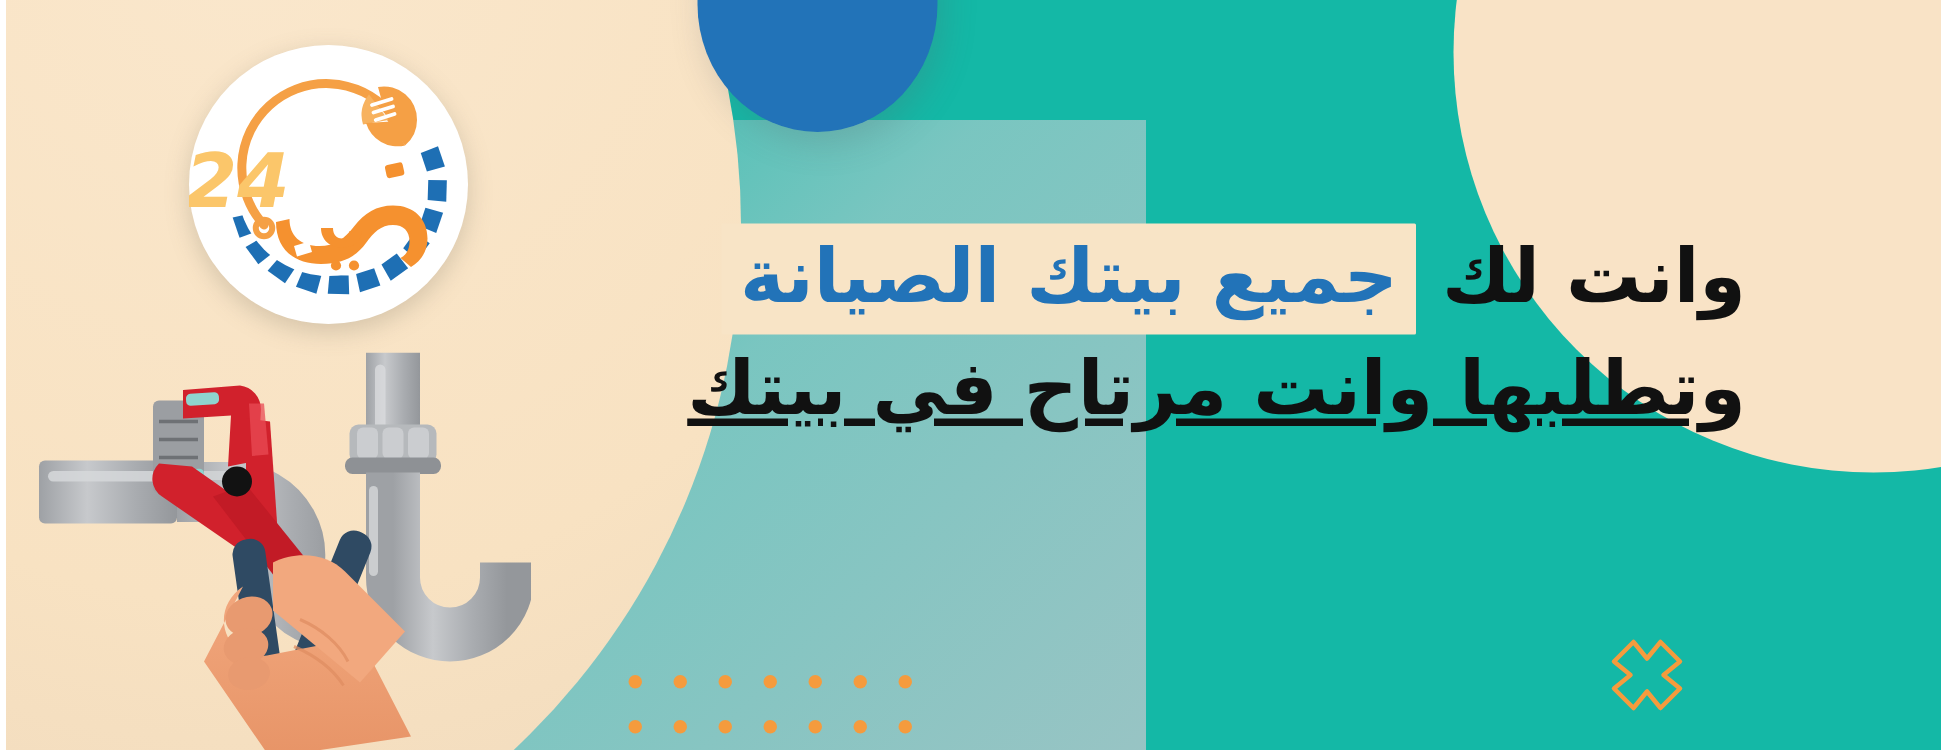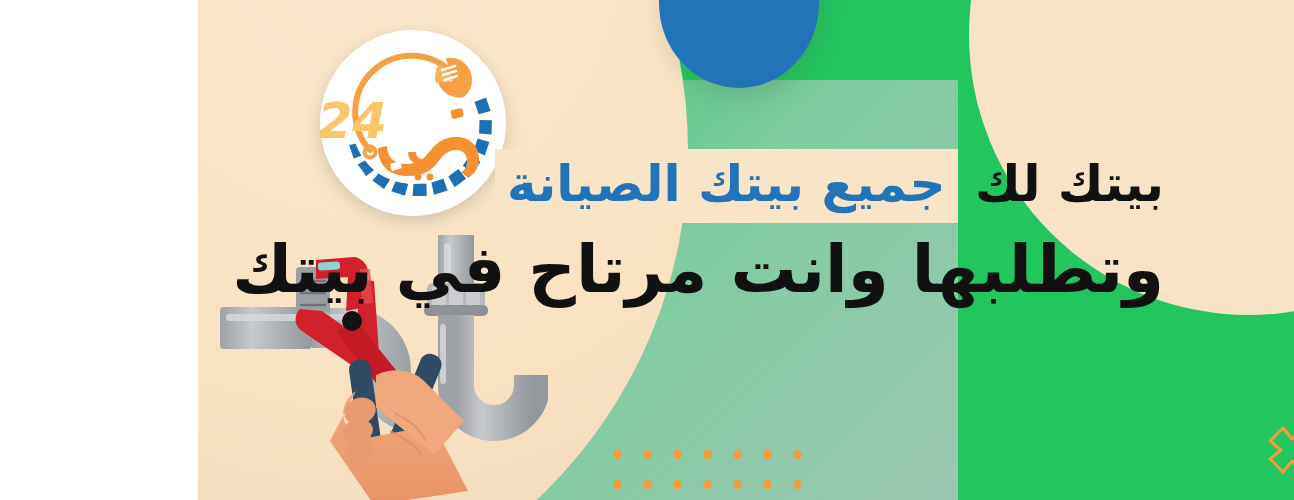--- a/index.html
+++ b/index.html
@@ -4,22 +4,22 @@
 <title>Fanni 24 Maintenance Banner</title>
 <style>
   * { margin:0; padding:0; box-sizing:border-box; }
   html, body {
     width:1294px; height:500px;
     font-family:"DejaVu Sans", sans-serif;
     overflow:hidden;
   }
   .banner {
     position:relative;
-    width:1096px; height:500px;
-    background:#22c55e;
+    width:1290px; height:500px;
+    background:#14b8a6;
     overflow:hidden;
   }
 
   
   .bg-gray-wash {
     position:absolute; left:0; bottom:0;
     width:760px; height:420px;
     background:linear-gradient(135deg, rgba(215,218,222,0.0) 8%, rgba(205,209,214,0.55) 55%, rgba(196,200,206,0.75) 100%);
     z-index:1;
   }
@@ -80,23 +80,24 @@
     letter-spacing:-0.3px;
   }
   .hl-mark {
     background:#F8E4C6;
     color:#2273B8;
     padding:6px 12px 10px 12px;
     border-radius:1px;
   }
   .line2 {
     margin-top:8px;
-    font-size:66px; font-weight:bold; line-height:1.3;
+    font-size:50px; font-weight:bold; line-height:1.3;
     color:#111111; white-space:nowrap;
     letter-spacing:-0.3px;
+    text-decoration:underline;
   }
 
   
   .illus { position:absolute; left:10px; top:235px; width:340px; height:270px; z-index:10; }
 
   
   .dot-grid { position:absolute; left:415px; top:450px; z-index:12; }
   .dot-row { display:flex; gap:21px; margin-bottom:21px; }
   .dot { width:9px; height:9px; border-radius:50%; background:#F59B3D; }
   .x-mark { position:absolute; left:1068px; top:424px; width:52px; height:52px; z-index:12; }
@@ -164,21 +165,21 @@
         <rect x="131" y="79" width="12" height="9" rx="2" transform="rotate(-12 137 83)"></rect>
         <circle cx="98" cy="147" r="3.4"></circle>
         <circle cx="110" cy="147" r="3.4"></circle>
         <path d="M70 134 l10 -3 l2 7 l-10 3 z" fill="#ffffff"></path>
       </g>
     </svg>
   </div>
 
   <div class="headline">
     <div class="line1">
-      <span>بيتك لك</span>
+      <span>وانت لك</span>
       <span class="hl-mark">جميع بيتك الصيانة</span>
     </div>
     <div class="line2">وتطلبها وانت مرتاح في بيتك</div>
   </div>
 
   <svg class="illus" viewBox="0 0 340 270">
     <defs>
       <linearGradient id="pipeG" x1="0" y1="0" x2="1" y2="0">
         <stop offset="0%" stop-color="#9EA1A5"></stop>
         <stop offset="35%" stop-color="#C7C9CC"></stop>

